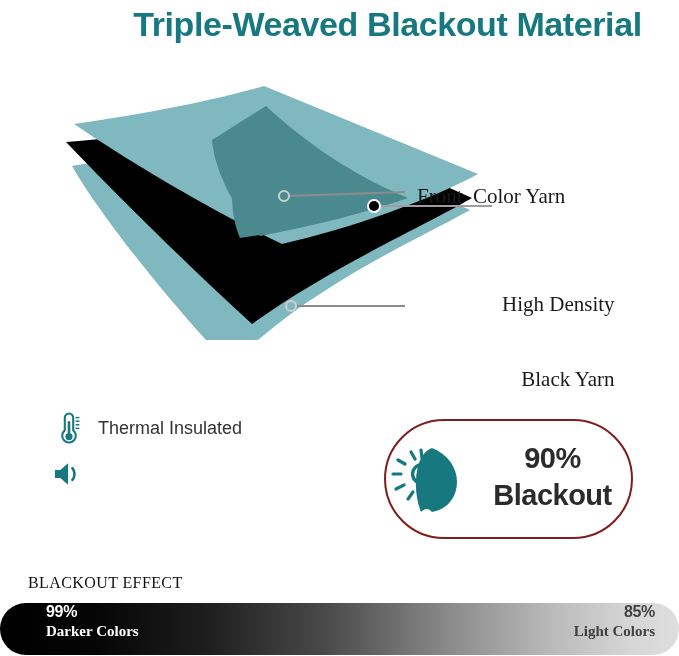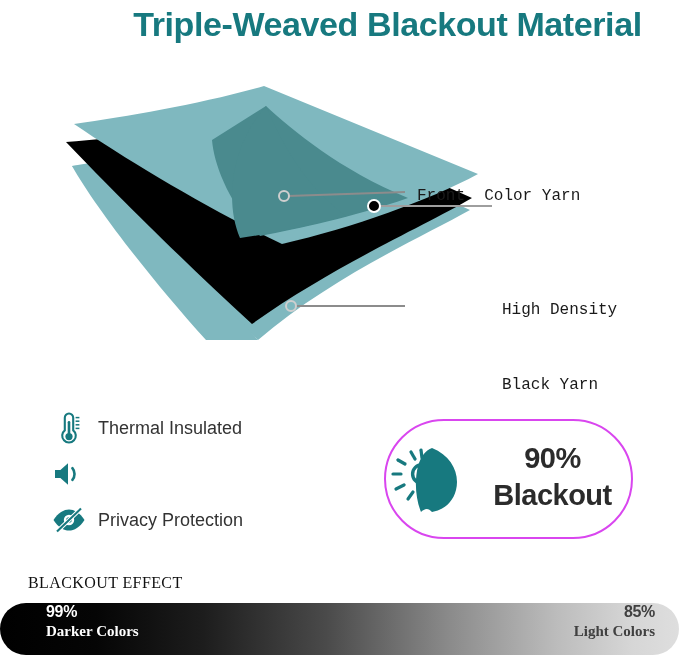--- a/index.html
+++ b/index.html
@@ -38,28 +38,29 @@
     position: absolute;
     top: 78px;
     left: 0;
     width: 679px;
     height: 280px;
   }
   .diagram svg { display: block; }
 
   .lbl {
     position: absolute;
-    font-family: Liberation Mono, monospace;
-    font-size: 16px;
+    font-family: Liberation Serif, serif;
+    font-size: 21px;
     color: #1a1a1a;
     line-height: 25px;
     white-space: pre;
+    text-align: right;
   }
   .lbl-front { left: 417px; top: 106px; }
-  .lbl-high  { left: 502px; top: 170px; }
+  .lbl-high  { left: 502px; top: 164px; }
   .lbl-back  { left: 417px; top: 297px; margin-top: 46px; }
 
   
   .features {
     position: absolute;
     left: 48px;
     top: 405px;
     width: 320px;
   }
   .feature-row {
@@ -83,21 +84,21 @@
     white-space: nowrap;
   }
 
   
   .badge {
     position: absolute;
     left: 384px;
     top: 419px;
     width: 249px;
     height: 120px;
-    border: 2px solid #d946ef;
+    border: 2px solid #7f1d1d;
     border-radius: 60px;
     background: #ffffff;
     display: flex;
     align-items: center;
     justify-content: center;
     box-sizing: border-box;
   }
   .badge-icon {
     width: 86px;
     height: 78px;
@@ -233,32 +234,20 @@
 
   <div class="feature-row">
     <span class="feature-icon">
       <svg width="32" height="28" viewBox="0 0 32 28" xmlns="http://www.w3.org/2000/svg">
         <path d="M2 10 h5.4 L15 3.2 v21.6 L7.4 18 H2 Z" fill="#17797f"></path>
         <path d="M19.4 8.2 a9 9 0 0 1 0 11.6" fill="none" stroke="#17797f" stroke-width="2.6" stroke-linecap="round"></path>
       </svg>
     </span>
   </div>
 
-  <div class="feature-row">
-    <span class="feature-icon">
-      <svg width="36" height="28" viewBox="0 0 36 28" xmlns="http://www.w3.org/2000/svg">
-        <path d="M2.5 14 C7 6.6 13 3.4 18 3.4 C23 3.4 29 6.6 33.5 14 C29 21.4 23 24.6 18 24.6 C13 24.6 7 21.4 2.5 14 Z" fill="#17797f"></path>
-        <circle cx="18" cy="14" r="5.2" fill="#ffffff"></circle>
-        <circle cx="18" cy="14" r="2.8" fill="#17797f"></circle>
-        <line x1="6" y1="25.4" x2="30" y2="2.6" stroke="#ffffff" stroke-width="4.2"></line>
-        <line x1="6" y1="25.4" x2="30" y2="2.6" stroke="#17797f" stroke-width="2.1"></line>
-      </svg>
-    </span>
-    <span class="feature-label">Privacy Protection</span>
-  </div>
 </div>
 
 <div class="badge">
   <span class="badge-icon">
     <svg width="86" height="78" viewBox="0 0 86 78" xmlns="http://www.w3.org/2000/svg">
       <g stroke="#17797f" stroke-width="3.2" stroke-linecap="round" fill="none">
         <line x1="25" y1="12" x2="29" y2="19"></line>
         <line x1="12" y1="20" x2="19" y2="24"></line>
         <line x1="7" y1="34" x2="15" y2="34"></line>
         <line x1="10" y1="49" x2="18" y2="45"></line>

